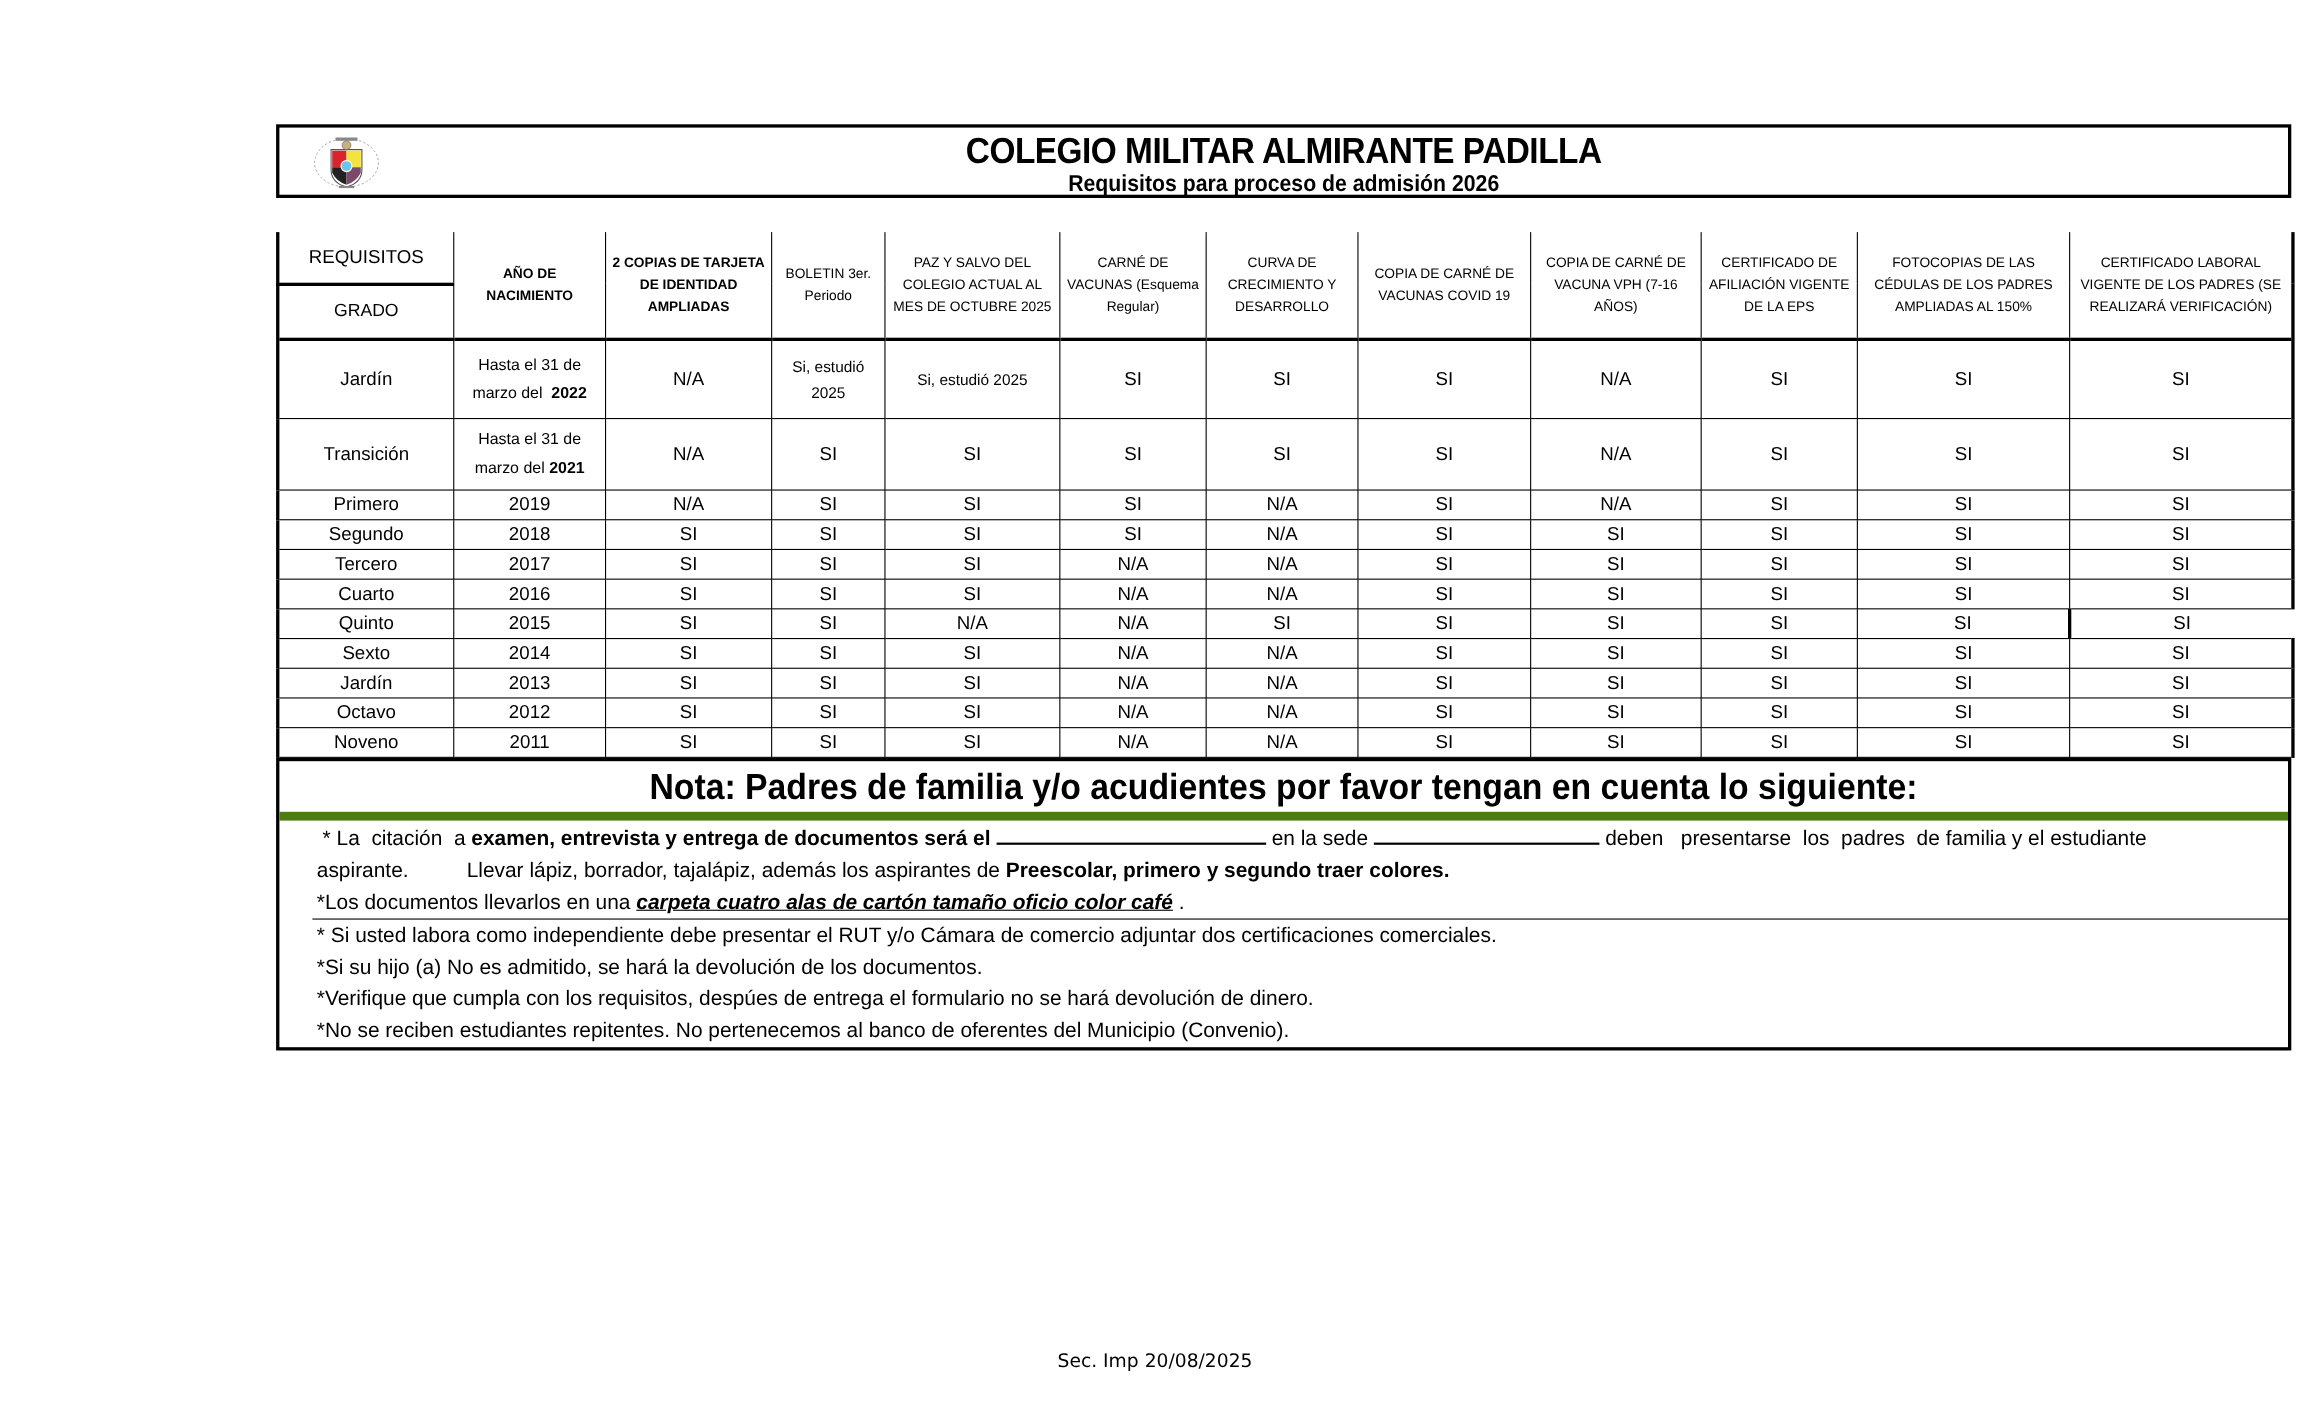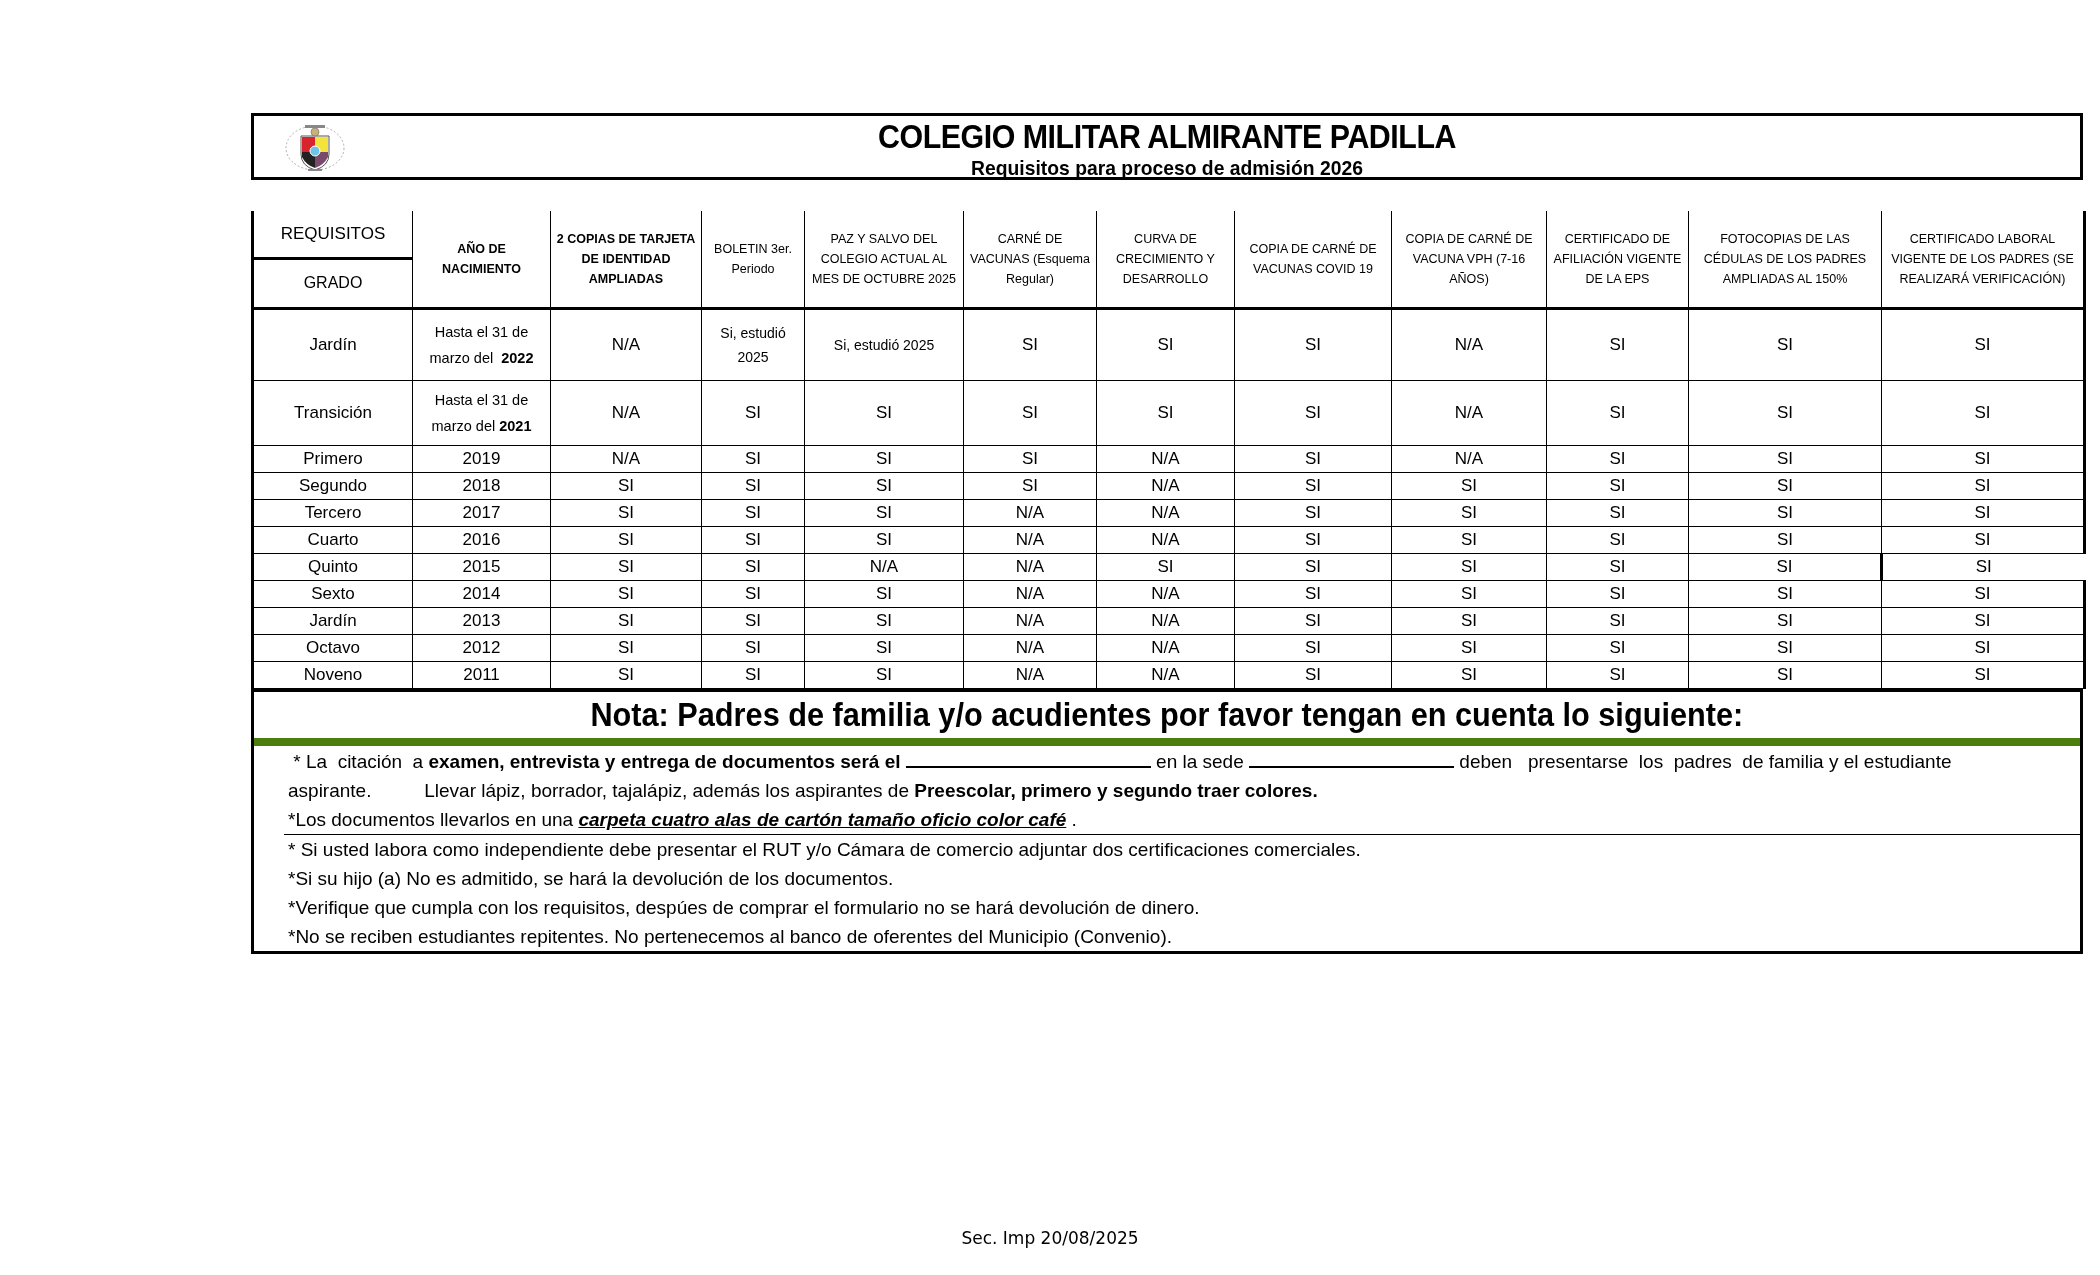--- a/index.html
+++ b/index.html
@@ -272,19 +272,19 @@
         <span class="blank" style="width:245px;"></span><span style="white-space:pre;"> en la sede </span><span class="blank" style="width:205px;"></span><span style="white-space:pre;"> deben   presentarse  los  padres  de familia y el estudiante</span>
       </div>
       <div class="ln">
         <span style="white-space:pre;">aspirante.          Llevar lápiz, borrador, tajalápiz, además los aspirantes de </span><span class="b">Preescolar, primero y segundo traer colores.</span>
       </div>
       <div class="ln sep">
         <span style="white-space:pre;">*Los documentos llevarlos en una </span><span class="bi">carpeta cuatro alas de cartón tamaño oficio color café</span><span style="white-space:pre;"> .</span>
       </div>
       <div class="ln">* Si usted labora como independiente debe presentar el RUT y/o Cámara de comercio adjuntar dos certificaciones comerciales.</div>
       <div class="ln">*Si su hijo (a) No es admitido, se hará la devolución de los documentos.</div>
-      <div class="ln">*Verifique que cumpla con los requisitos, despúes de comprar el formulario no se hará devolución de dinero.</div>
+      <div class="ln">*Verifique que cumpla con los requisitos, despúes de entrega el formulario no se hará devolución de dinero.</div>
       <div class="ln">*No se reciben estudiantes repitentes. No pertenecemos al banco de oferentes del Municipio (Convenio).</div>
     </div>
   </div>
 </div>
 
 <div class="footer">Sec. Imp 20/08/2025</div>
 
 </body></html>

